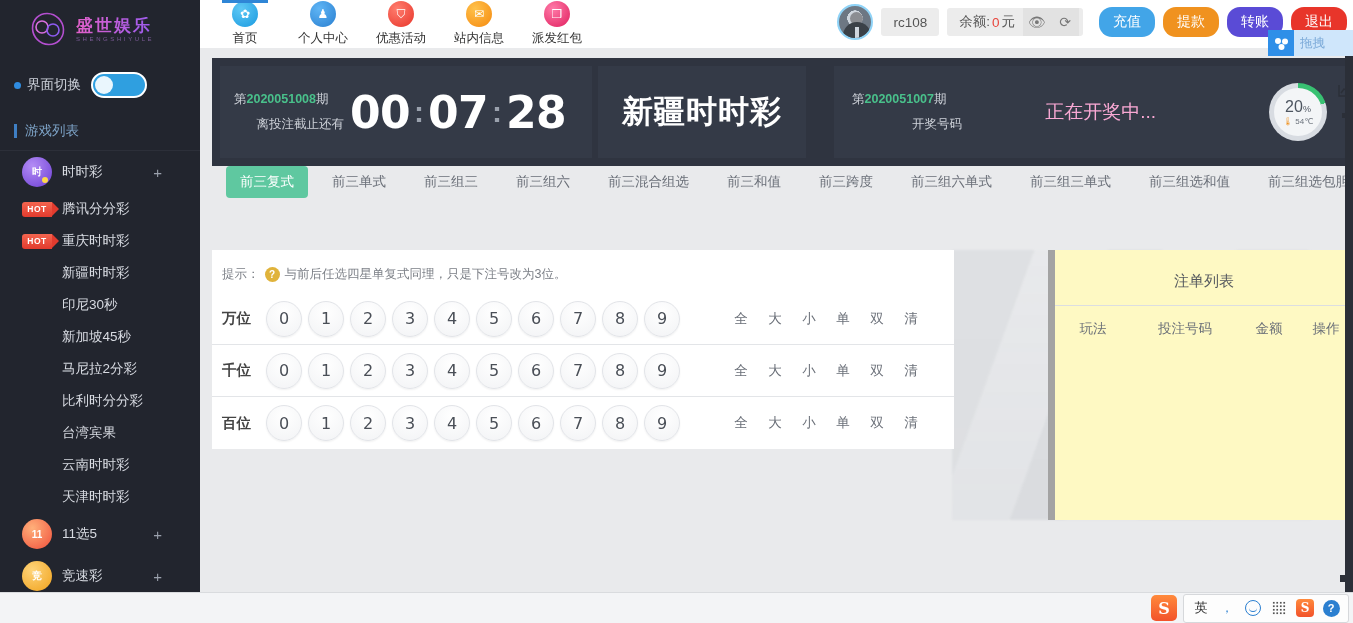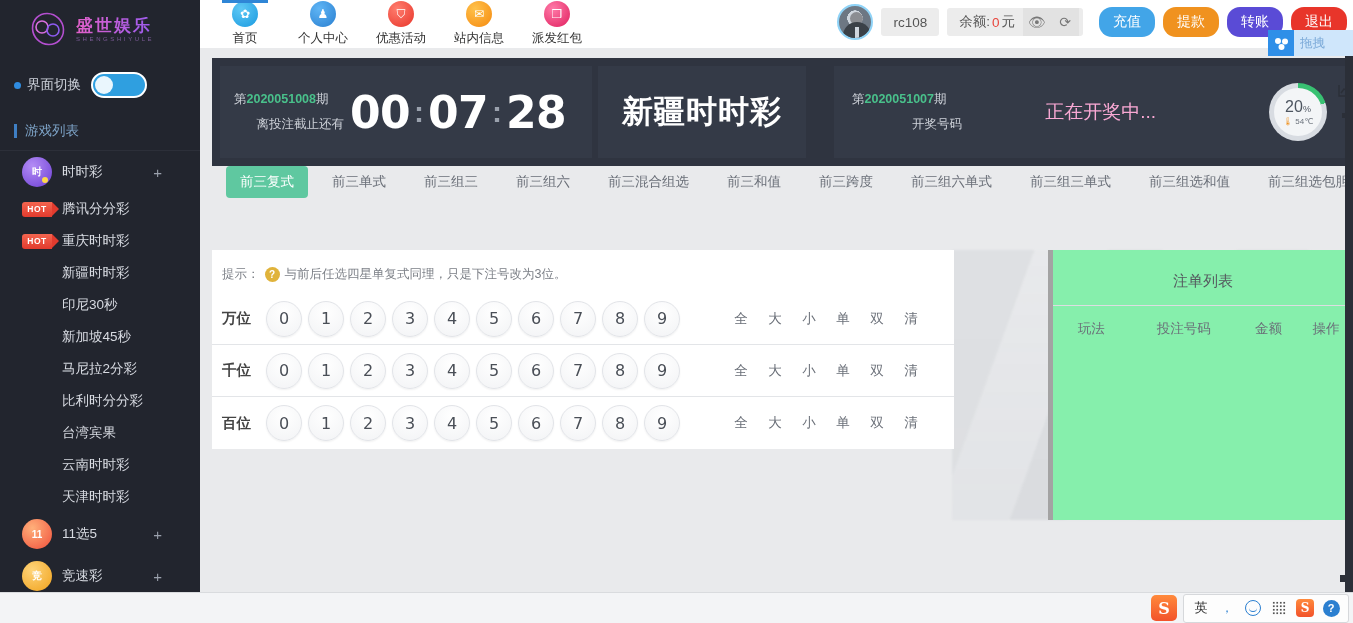--- a/index.html
+++ b/index.html
@@ -256,22 +256,22 @@
     border: 1px solid #e2e4e8; box-shadow: 0 1px 2px rgba(0,0,0,.06);
     display: flex; align-items: center; justify-content: center;
     font-size: 16px; color: #4a4f57; margin-right: 6px; cursor: pointer;
     font-family: "DejaVu Sans", sans-serif;
   }
   .quick { display: flex; margin-left: 38px; }
   .quick span { width: 34px; text-align: center; font-size: 13.5px; color: #6a6f78; cursor: pointer; }
 
   
   #orderpanel {
-    position: absolute; right: 0; top: 0; width: 305px; background: #86efac;
-    z-index: 3; height: 270px; border-left: 5px solid #a3a3a3;
+    position: absolute; right: 0; top: 0; width: 305px; background: #fef9c3;
+    z-index: 3; height: 270px; border-left: 7px solid #a3a3a3;
   }
   #orderpanel .op-title {
     text-align: center; font-size: 15px; color: #55595f; padding: 22px 0 14px 0;
     border-bottom: 1px solid #dcdee1;
   }
   .op-head { display: flex; padding: 14px 0 0 0; font-size: 13.5px; color: #6a6f78; }
   .op-head span { text-align: center; }
   .op-h1 { width: 78px; } .op-h2 { width: 110px; } .op-h3 { width: 62px; } .op-h4 { width: 55px; }
 
   

